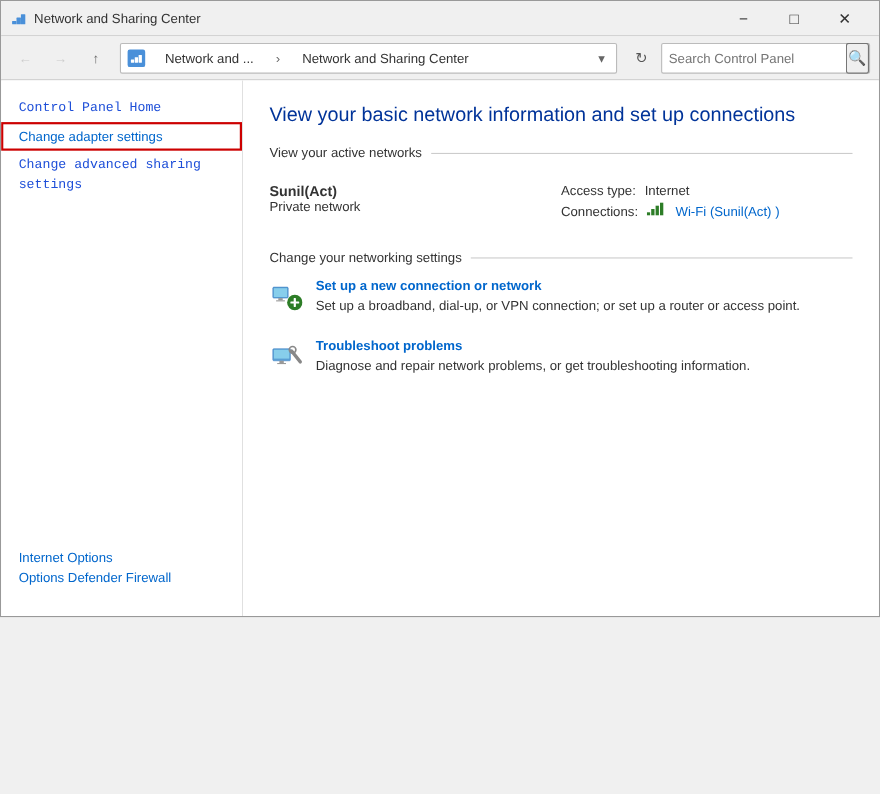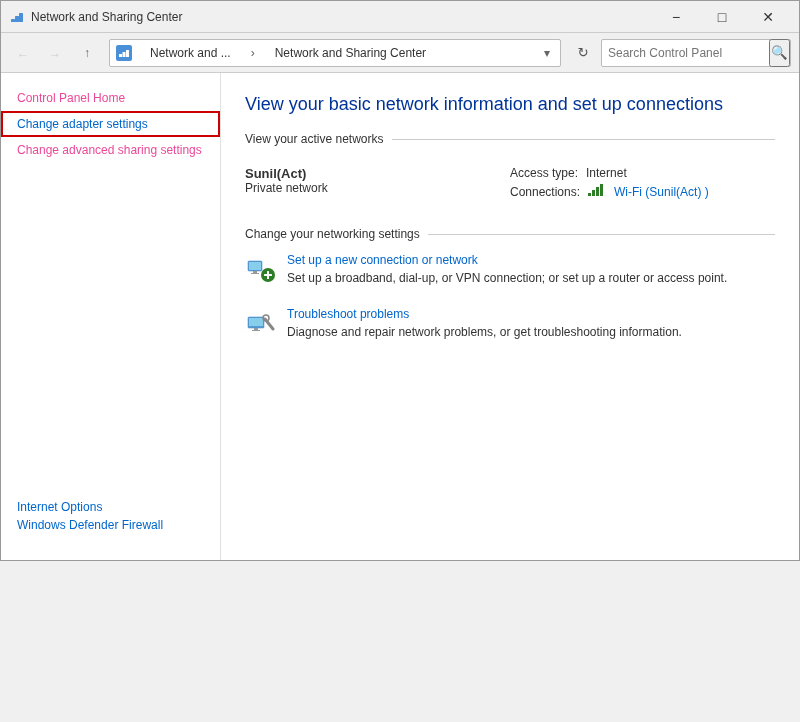--- a/index.html
+++ b/index.html
@@ -29,21 +29,21 @@
     .search-input { border: none; outline: none; flex: 1; padding: 0 6px; font-size: 12px; color: #999; background: transparent; }
     .search-icon-btn { width: 28px; height: 28px; display: flex; align-items: center; justify-content: center; color: #666; cursor: pointer; }
 
     
     .content-area { display: flex; flex: 1; overflow: hidden; }
 
     
     .sidebar { width: 220px; background: #fff; border-right: 1px solid #e0e0e0; padding: 12px 0; flex-shrink: 0; }
     .sidebar-item { padding: 4px 16px; cursor: pointer; color: #0066cc; font-size: 12px; line-height: 1.5; }
     .sidebar-item.active { border: 2px solid #cc0000; color: #0066cc; padding: 2px 14px; }
-    .sidebar-item.normal { color: #ec4899; }
+    .sidebar-item.normal { color: #1d4ed8; font-family: Liberation Mono, monospace; }
 
     
     .main-content { flex: 1; padding: 20px 24px; overflow-y: auto; background: #fff; }
     .page-title { font-size: 18px; color: #003399; font-weight: normal; margin-bottom: 16px; line-height: 1.3; }
 
     .section-header { display: flex; align-items: center; margin-bottom: 12px; }
     .section-header-text { font-size: 12px; color: #333; white-space: nowrap; margin-right: 8px; }
     .section-line { flex: 1; height: 1px; background: #ccc; }
 
     .network-info { display: flex; margin-bottom: 20px; padding: 8px 0; }
@@ -53,21 +53,21 @@
     .network-right { flex: 1; display: flex; flex-direction: column; gap: 4px; }
     .network-detail { display: flex; gap: 8px; font-size: 12px; align-items: center; }
     .network-label { color: #333; }
     .network-value { color: #333; }
     .network-link { color: #0066cc; cursor: pointer; }
 
     .settings-section { margin-top: 4px; }
     .setting-item { display: flex; align-items: flex-start; margin-bottom: 20px; gap: 10px; }
     .setting-icon { width: 32px; height: 32px; flex-shrink: 0; display: flex; align-items: center; justify-content: center; }
     .setting-text { flex: 1; }
-    .setting-title { color: #0066cc; font-size: 12px; cursor: pointer; margin-bottom: 2px; }
+    .setting-title { color: #0066cc; font-size: 12px; cursor: pointer; margin-bottom: 2px; font-weight: bold; }
     .setting-desc { font-size: 12px; color: #333; line-height: 1.5; }
 
     
     .see-also { padding: 12px 16px; }
     .see-also-title { font-size: 12px; color: #333; margin-bottom: 6px; }
     .see-also-item { color: #0066cc; font-size: 12px; cursor: pointer; display: block; margin-bottom: 4px; }
   </style>
 </head>
 <body>
 
@@ -120,21 +120,21 @@
   <div class="content-area" data-name="content-area">
 
     <div class="sidebar" data-name="sidebar">
       <div class="sidebar-item normal" data-name="sidebar-item-control-panel-home">Control Panel Home</div>
       <div class="sidebar-item active" data-name="sidebar-item-change-adapter-settings">Change adapter settings</div>
       <div class="sidebar-item normal" data-name="sidebar-item-change-advanced-sharing">Change advanced sharing settings</div>
 
       <div style="position: static; bottom: 80px; left: 0px; width: 220px; padding: 0px; margin-top: auto;" data-name="see-also-section">
         <div class="see-also" data-name="see-also">
           <a class="see-also-item" data-name="see-also-internet-options">Internet Options</a>
-          <a class="see-also-item" data-name="see-also-windows-defender">Windows Defender Firewall</a>
+          <a class="see-also-item" data-name="see-also-windows-defender">Options Defender Firewall</a>
         </div>
       </div>
     </div>
 
     <div class="main-content" data-name="main-content">
       <div class="page-title" data-name="page-title">View your basic network information and set up connections</div>
 
       <div class="section-header" data-name="active-networks-header">
         <span class="section-header-text" data-name="active-networks-label">View your active networks</span>
         <div class="section-line" data-name="section-divider"></div>

